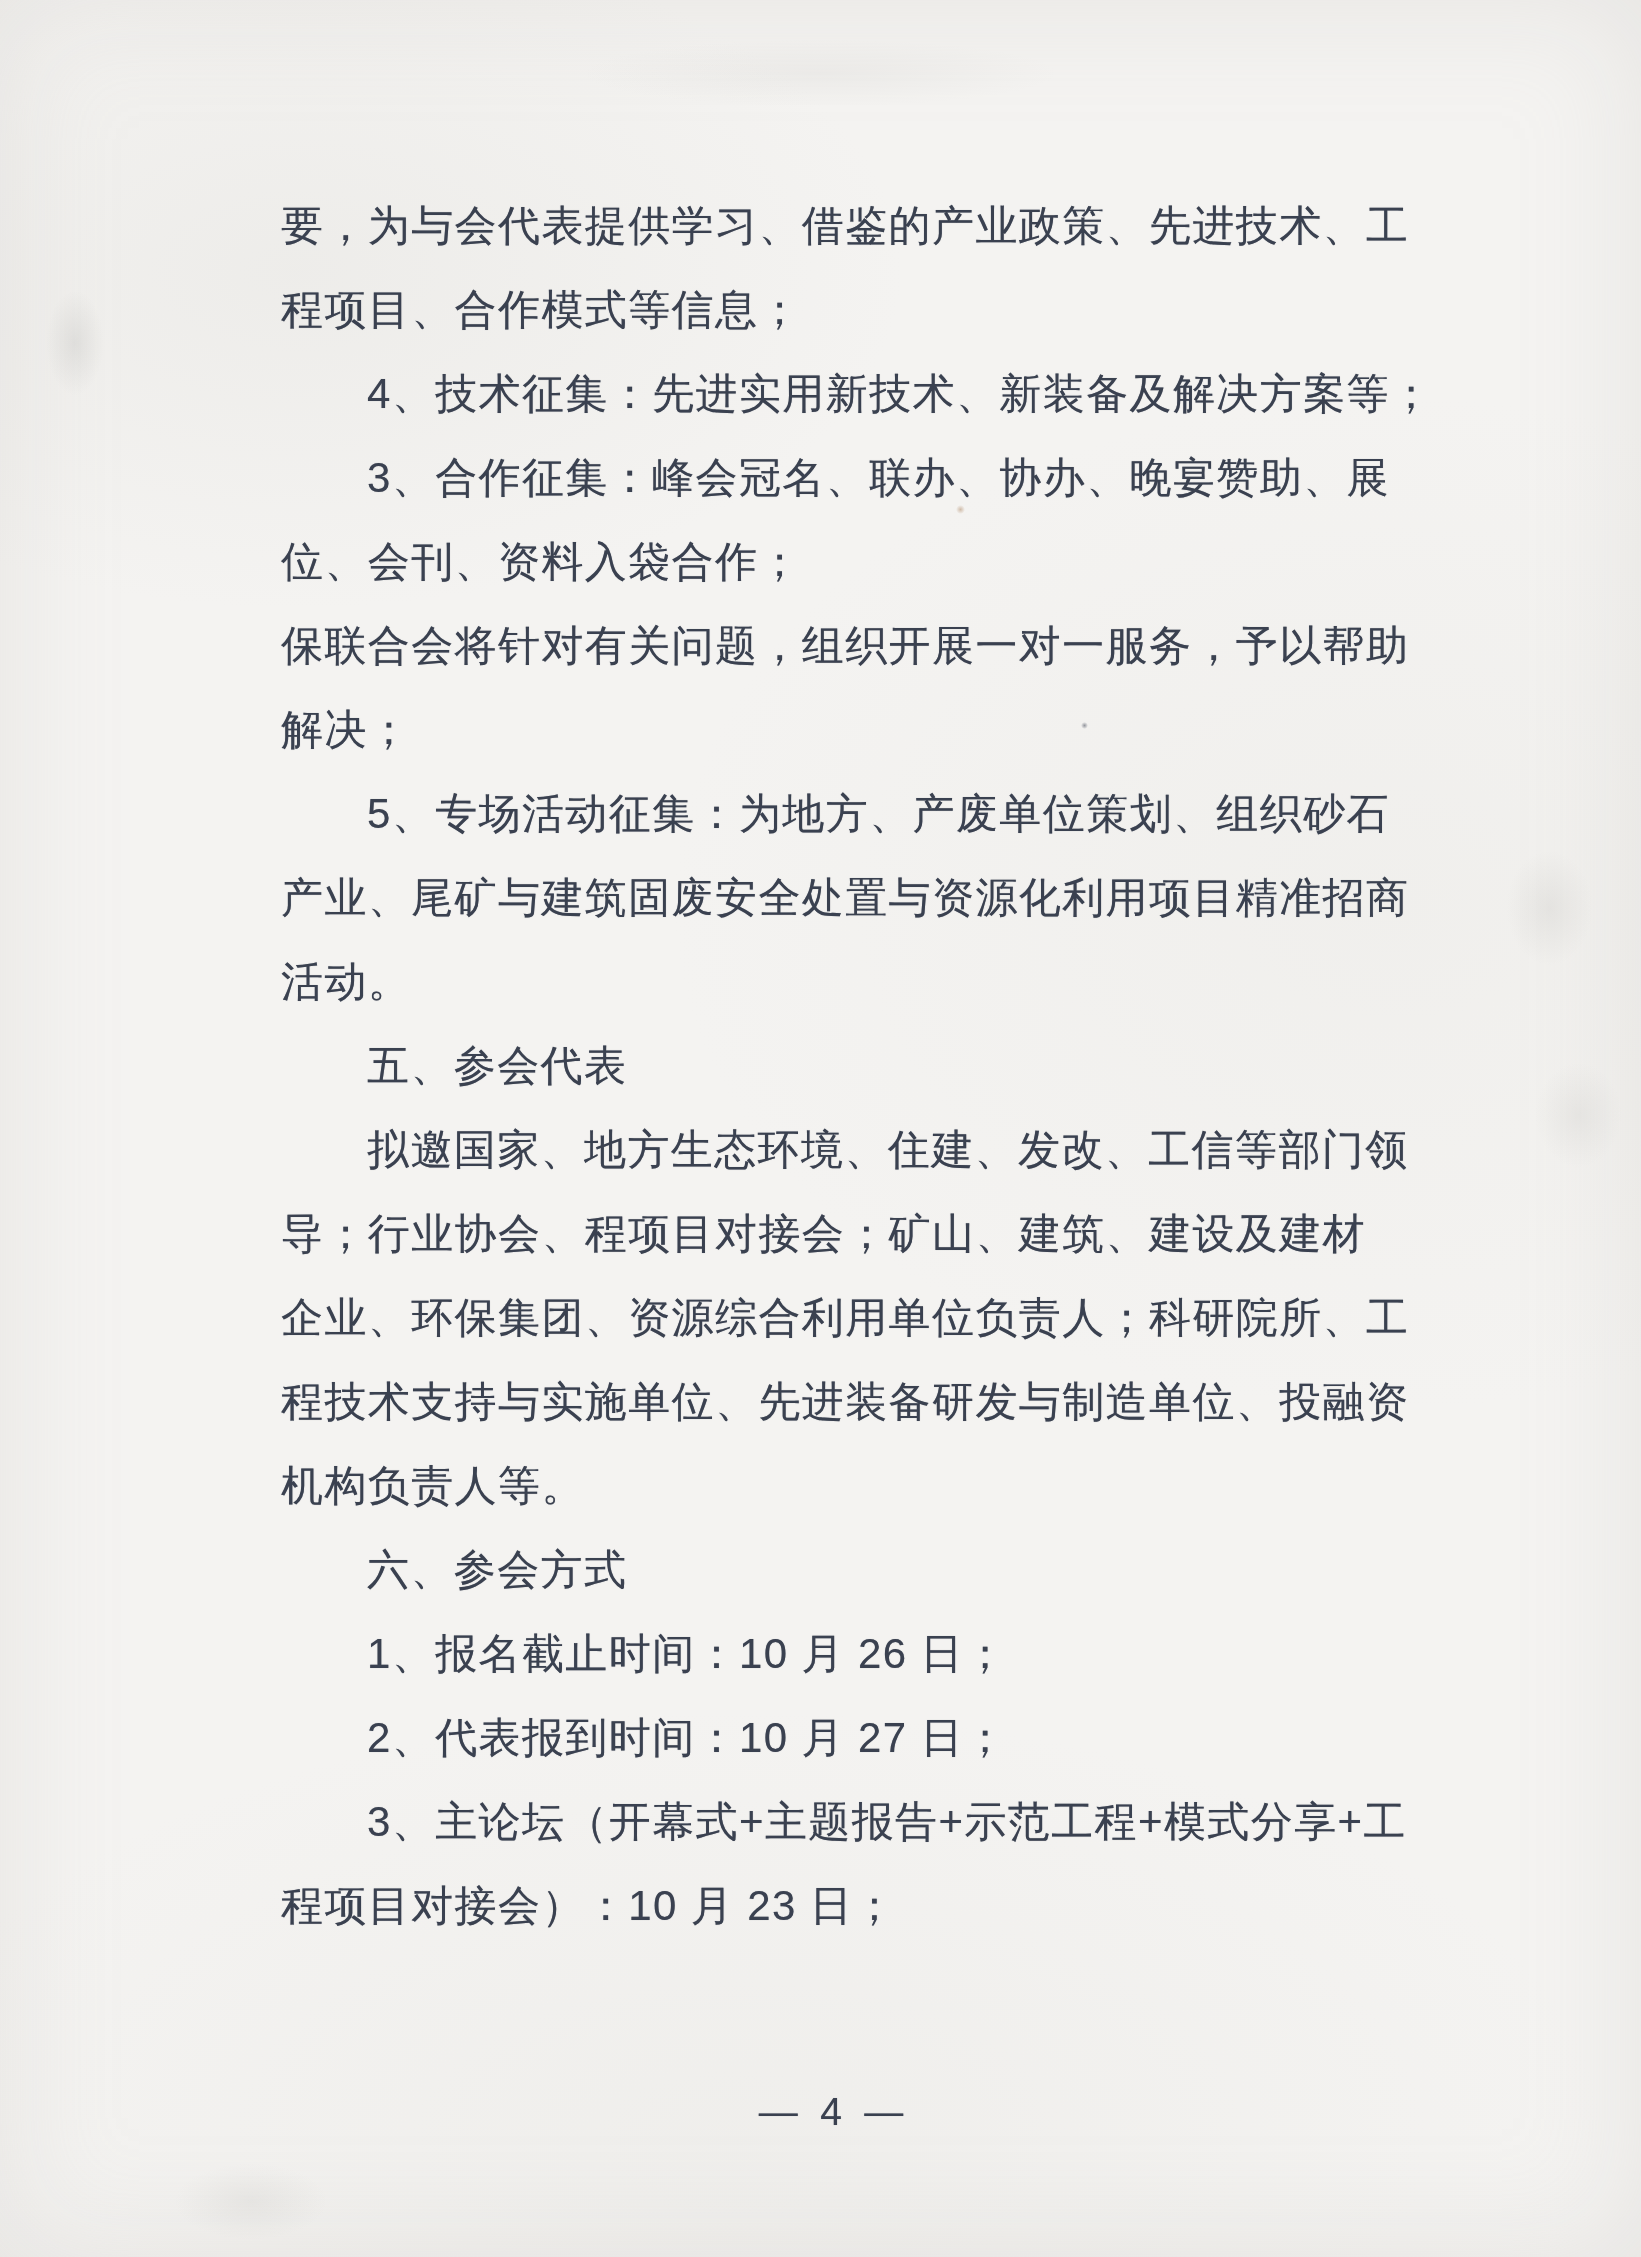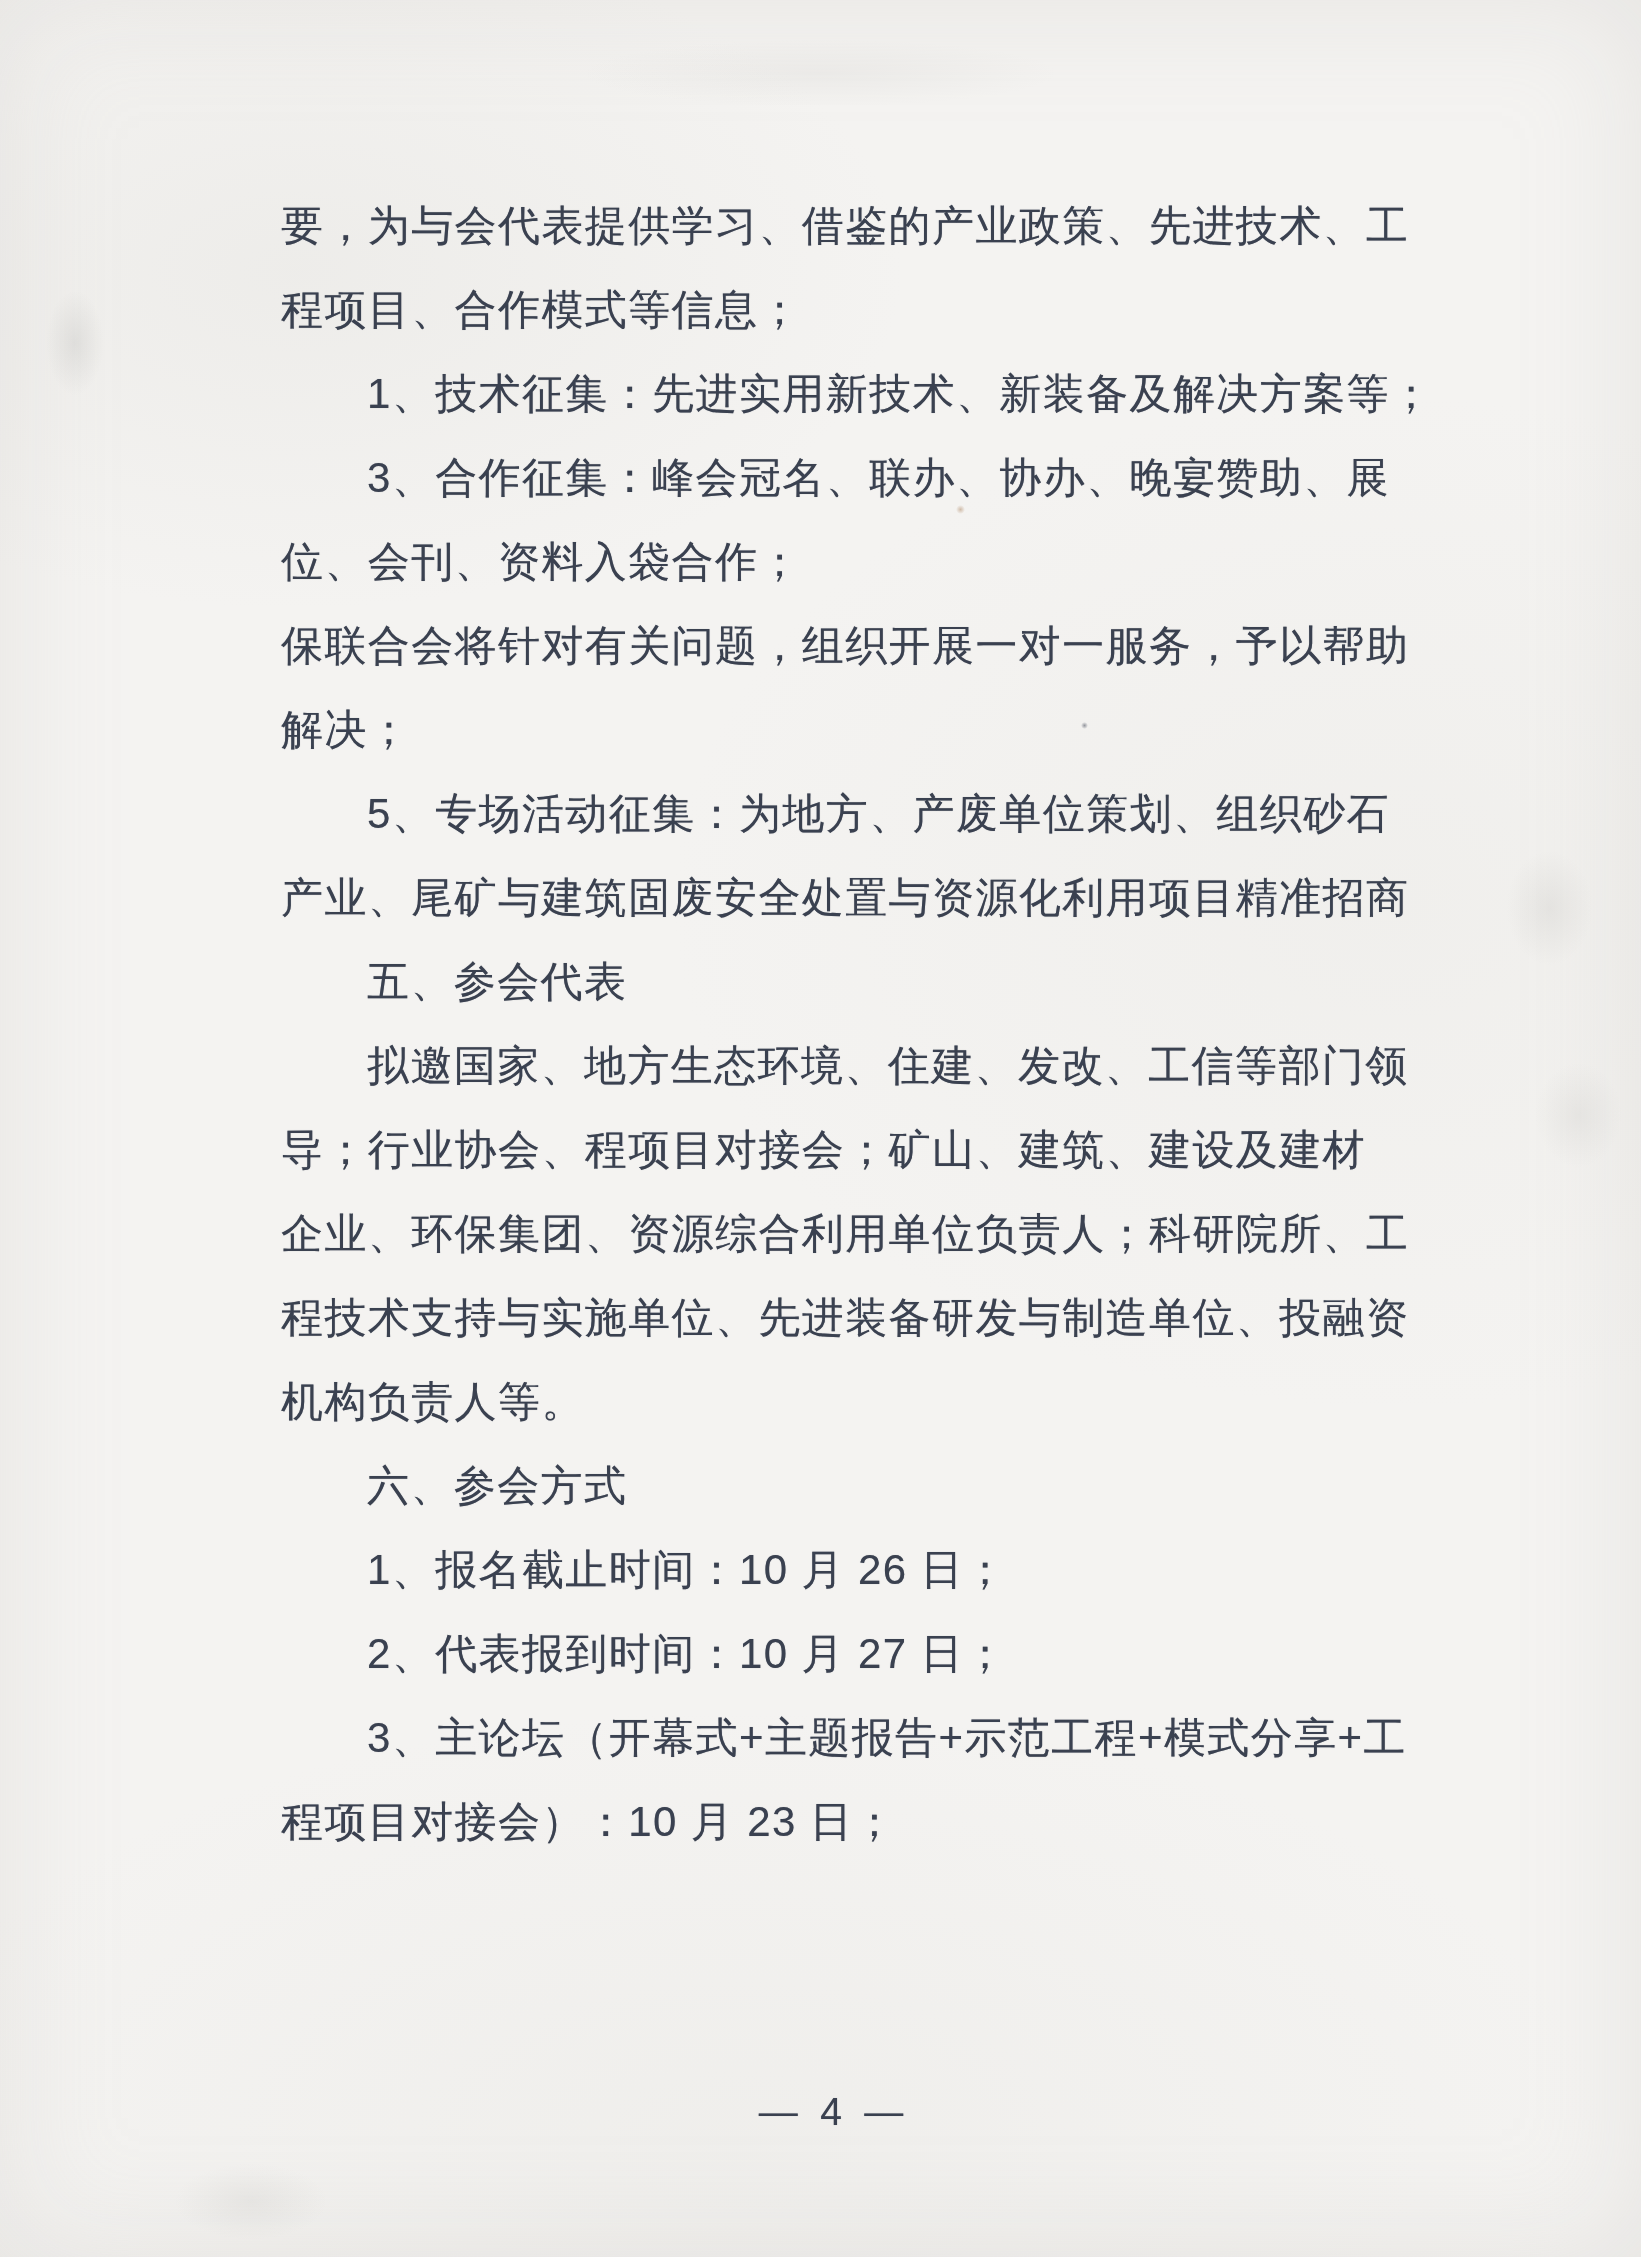--- a/index.html
+++ b/index.html
@@ -68,27 +68,28 @@
   <div class="smudge streak1"></div>
   <div class="smudge dot1"></div>
   <div class="smudge dot2"></div>
   <div class="smudge blur1"></div>
   <div class="smudge blur2"></div>
   <div class="smudge blur3"></div>
 
   <div class="textblock">
     <div class="doc-line">要，为与会代表提供学习、借鉴的产业政策、先进技术、工</div>
     <div class="doc-line">程项目、合作模式等信息；</div>
-    <div class="doc-line indent">1、技术征集：先进实用新技术、新装备及解决方案等；</div>
+    <div class="doc-line indent">4、技术征集：先进实用新技术、新装备及解决方案等；</div>
     <div class="doc-line indent">3、合作征集：峰会冠名、联办、协办、晚宴赞助、展</div>
     <div class="doc-line">位、会刊、资料入袋合作；</div>
     <div class="doc-line">保联合会将针对有关问题，组织开展一对一服务，予以帮助</div>
     <div class="doc-line">解决；</div>
     <div class="doc-line indent">5、专场活动征集：为地方、产废单位策划、组织砂石</div>
     <div class="doc-line">产业、尾矿与建筑固废安全处置与资源化利用项目精准招商</div>
+    <div class="doc-line">活动。</div>
     <div class="doc-line indent">五、参会代表</div>
     <div class="doc-line indent">拟邀国家、地方生态环境、住建、发改、工信等部门领</div>
     <div class="doc-line">导；行业协会、程项目对接会；矿山、建筑、建设及建材</div>
     <div class="doc-line">企业、环保集团、资源综合利用单位负责人；科研院所、工</div>
     <div class="doc-line">程技术支持与实施单位、先进装备研发与制造单位、投融资</div>
     <div class="doc-line">机构负责人等。</div>
     <div class="doc-line indent">六、参会方式</div>
     <div class="doc-line indent">1、报名截止时间：10 月 26 日；</div>
     <div class="doc-line indent">2、代表报到时间：10 月 27 日；</div>
     <div class="doc-line indent">3、主论坛（开幕式+主题报告+示范工程+模式分享+工</div>

